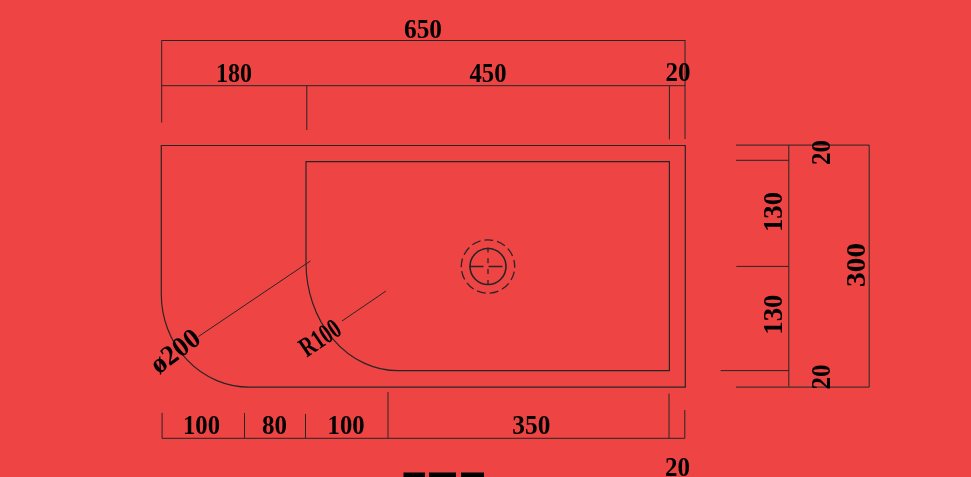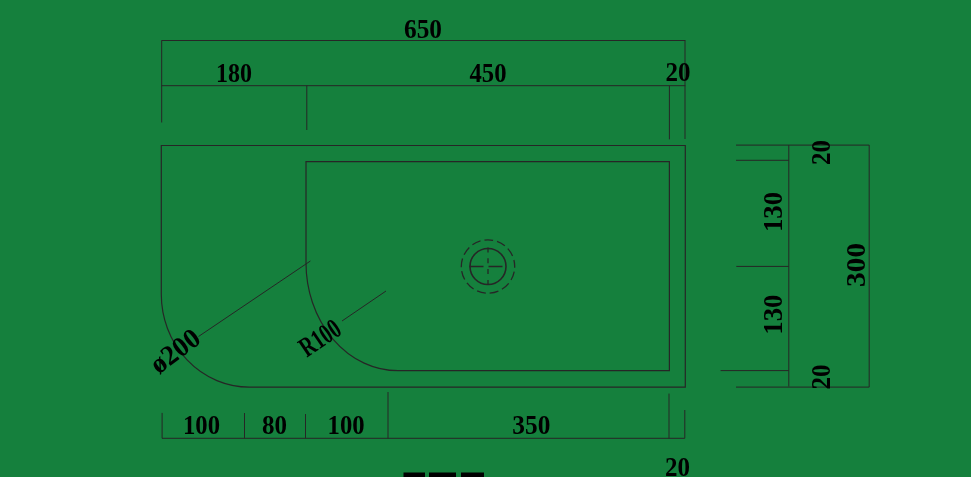--- a/index.html
+++ b/index.html
@@ -1,16 +1,16 @@
 <!DOCTYPE html>
 <html><head>
 <meta charset="utf-8">
 <style>
   html,body{margin:0;padding:0;background:#ffffff;}
-  .wrap{position:relative;width:971px;height:477px;background:#15803d;overflow:hidden;}
+  .wrap{position:relative;width:971px;height:477px;background:#ef4444;overflow:hidden;}
   svg{position:absolute;left:0;top:0;}
   text{font-family:"Liberation Serif", serif;font-weight:bold;fill:#000000;}
 </style>
 </head>
 <body>
 <div class="wrap">
 <svg width="971" height="477" viewBox="0 0 971 477">
   <g stroke="#262626" stroke-width="1" fill="none">
 
     <line x1="161.5" y1="40.5" x2="685.4" y2="40.5"></line>

